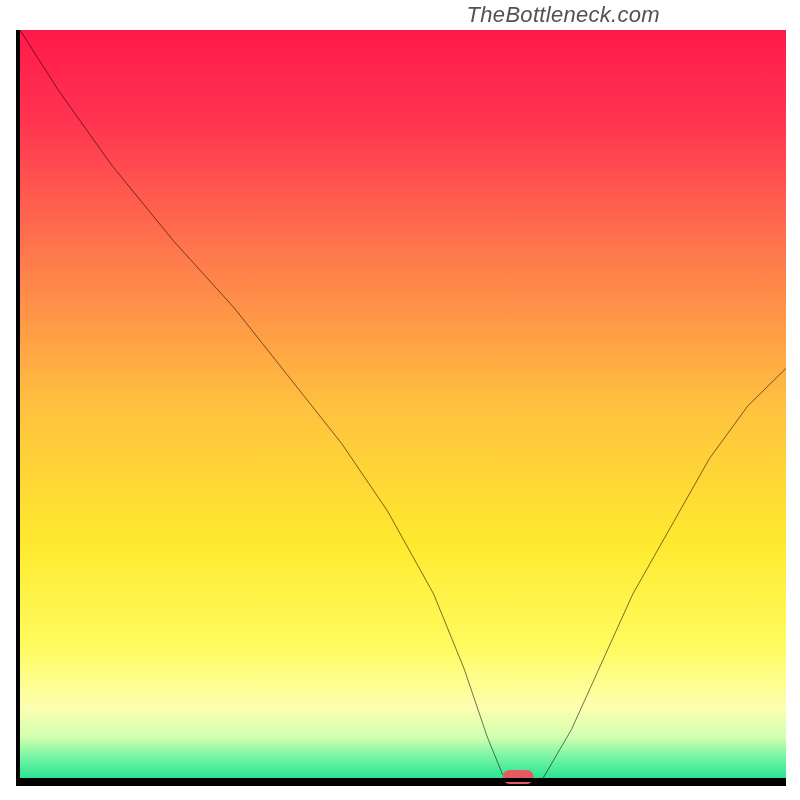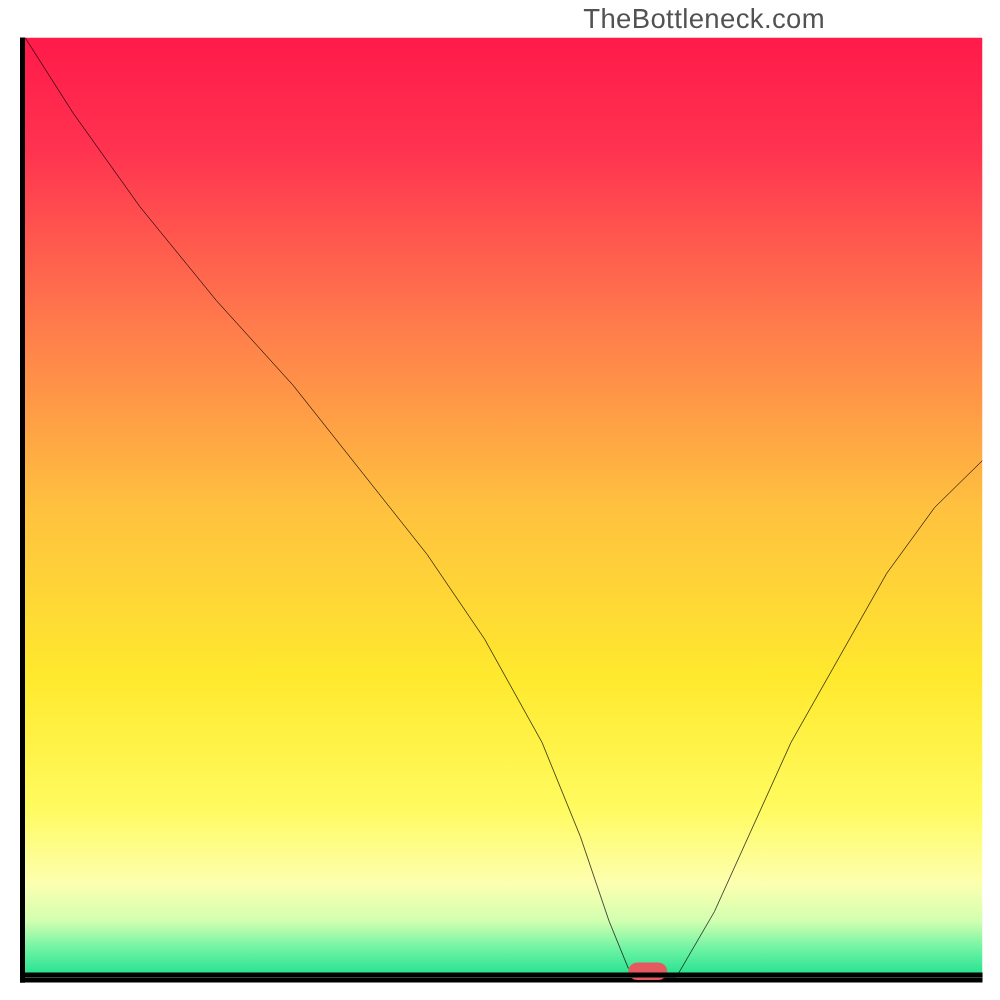--- a/index.html
+++ b/index.html
@@ -9,20 +9,21 @@
     height: 800px;
     overflow: hidden;
     background: #ffffff;
     font-family: Arial, Helvetica, sans-serif;
   }
   .page {
     position: relative;
     width: 668px;
     height: 800px;
     box-sizing: border-box;
+    font-style: italic;
   }
   .attribution {
     position: absolute;
     top: 2px;
     right: 8px;
     font-size: 22px;
     color: #525252;
     font-weight: 500;
     letter-spacing: 0.3px;
   }

